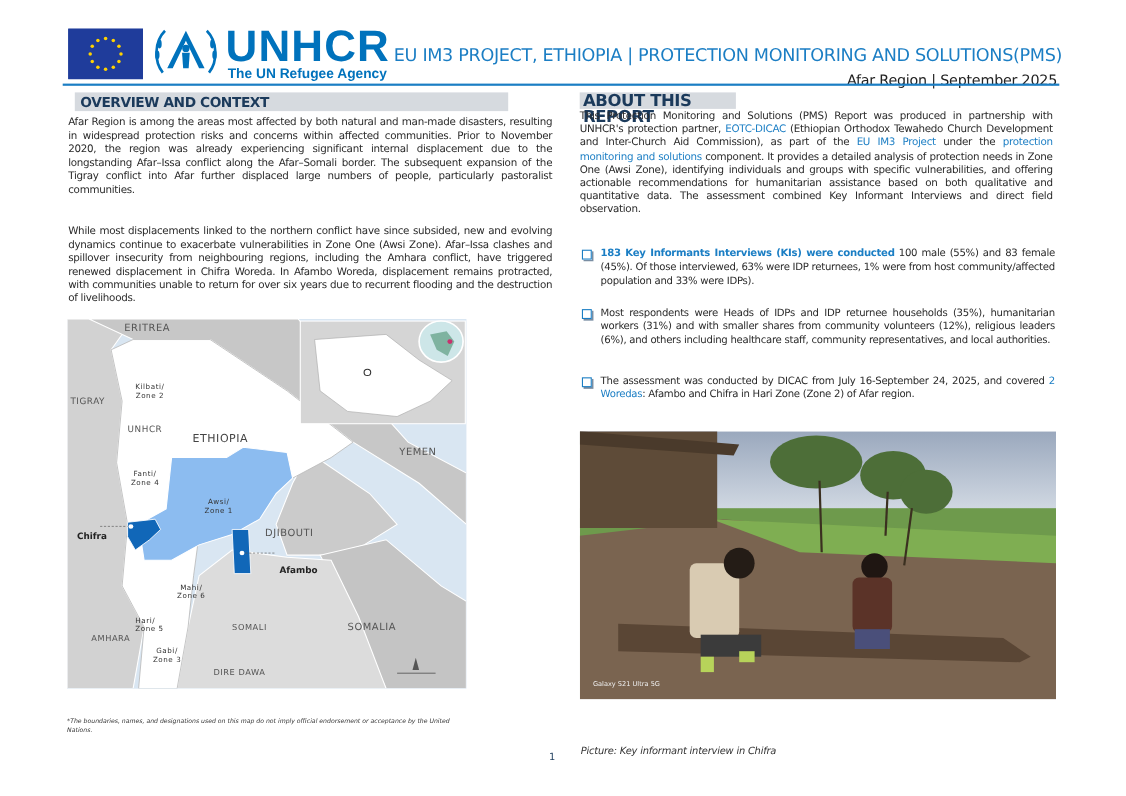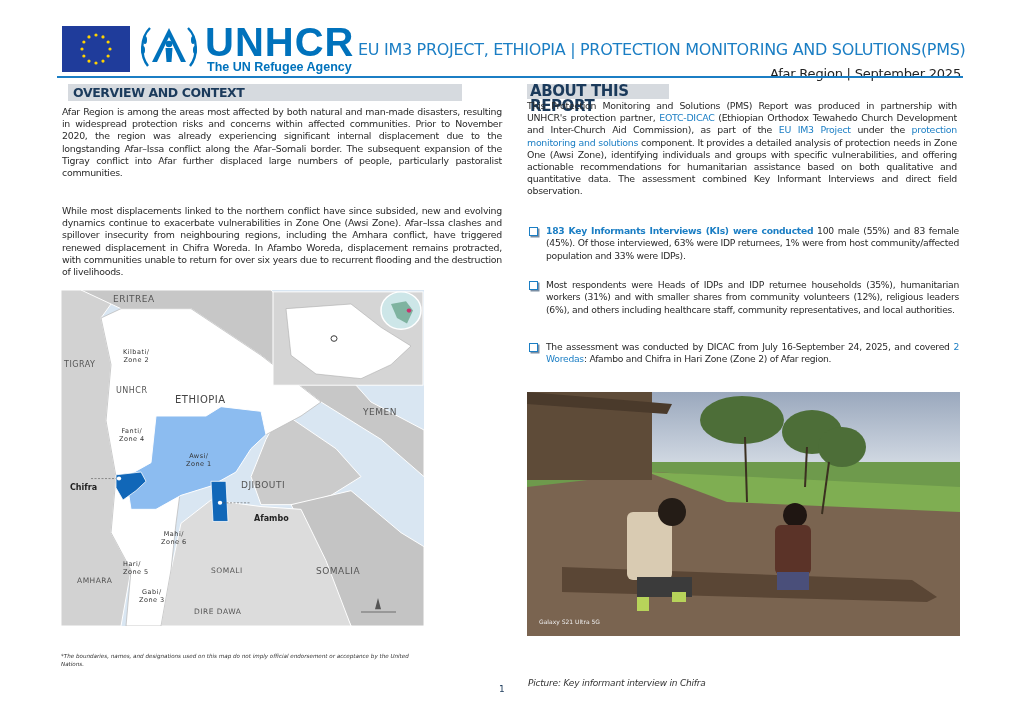--- a/index.html
+++ b/index.html
@@ -160,21 +160,21 @@
 Zone 1</span>
   <span class="map-label" style="left:180px;top:190px;font-size:9px;">DJIBOUTI</span>
   <span class="map-label" style="left:9px;top:193px;font-size:8px;font-weight:bold;color:#222;letter-spacing:0;">Chifra</span>
   <span class="map-label" style="left:193px;top:224px;font-size:8px;font-weight:bold;color:#222;letter-spacing:0;">Afambo</span>
   <span class="map-label" style="left:100px;top:240px;font-size:6.5px;text-align:center;white-space:pre;color:#333;">Mahi/
 Zone 6</span>
   <span class="map-label" style="left:150px;top:276px;font-size:7.5px;">SOMALI</span>
   <span class="map-label" style="left:255px;top:276px;font-size:9px;">SOMALIA</span>
   <span class="map-label" style="left:62px;top:270px;font-size:6.5px;text-align:left;white-space:pre;color:#333;">Hari/
 Zone 5</span>
-  <span class="map-label" style="left:16px;top:286px;font-size:7.5px;">AMHARA</span>
+  <span class="map-label" style="left:2px;top:286px;font-size:7.5px;padding-left:20px;">AMHARA</span>
   <span class="map-label" style="left:78px;top:298px;font-size:6.5px;text-align:center;white-space:pre;color:#333;">Gabi/
 Zone 3</span>
   <span class="map-label" style="left:133px;top:317px;font-size:7.5px;">DIRE DAWA</span>
   <span class="map-label" style="left:309px;top:348px;font-size:5px;">50km</span>
 </div>
 <div class="disclaimer">*The boundaries, names, and designations used on this map do not imply official endorsement or acceptance by the United Nations.</div>
 
 <div class="photo">
   <svg viewBox="0 0 433 244" preserveAspectRatio="none">
     <defs>

